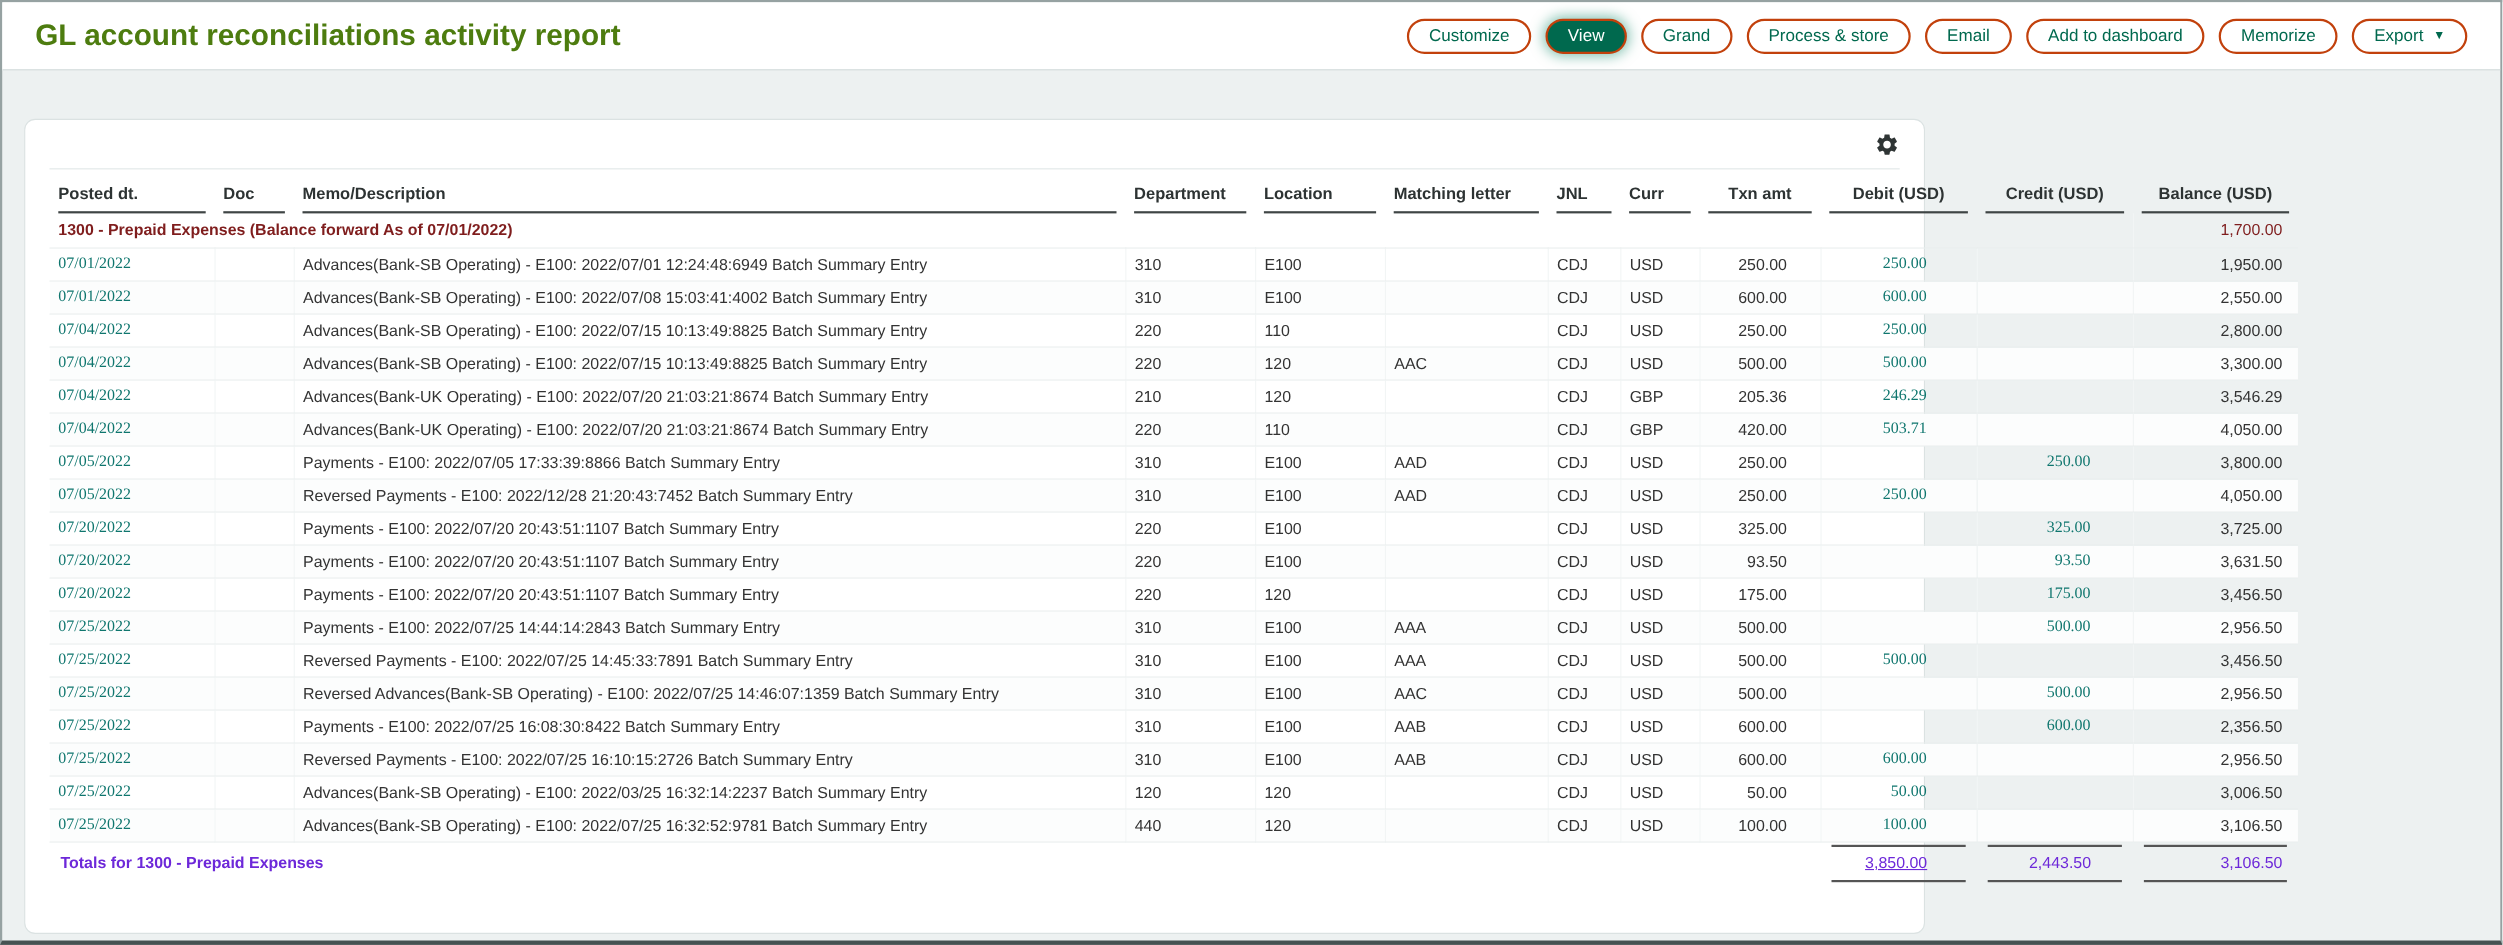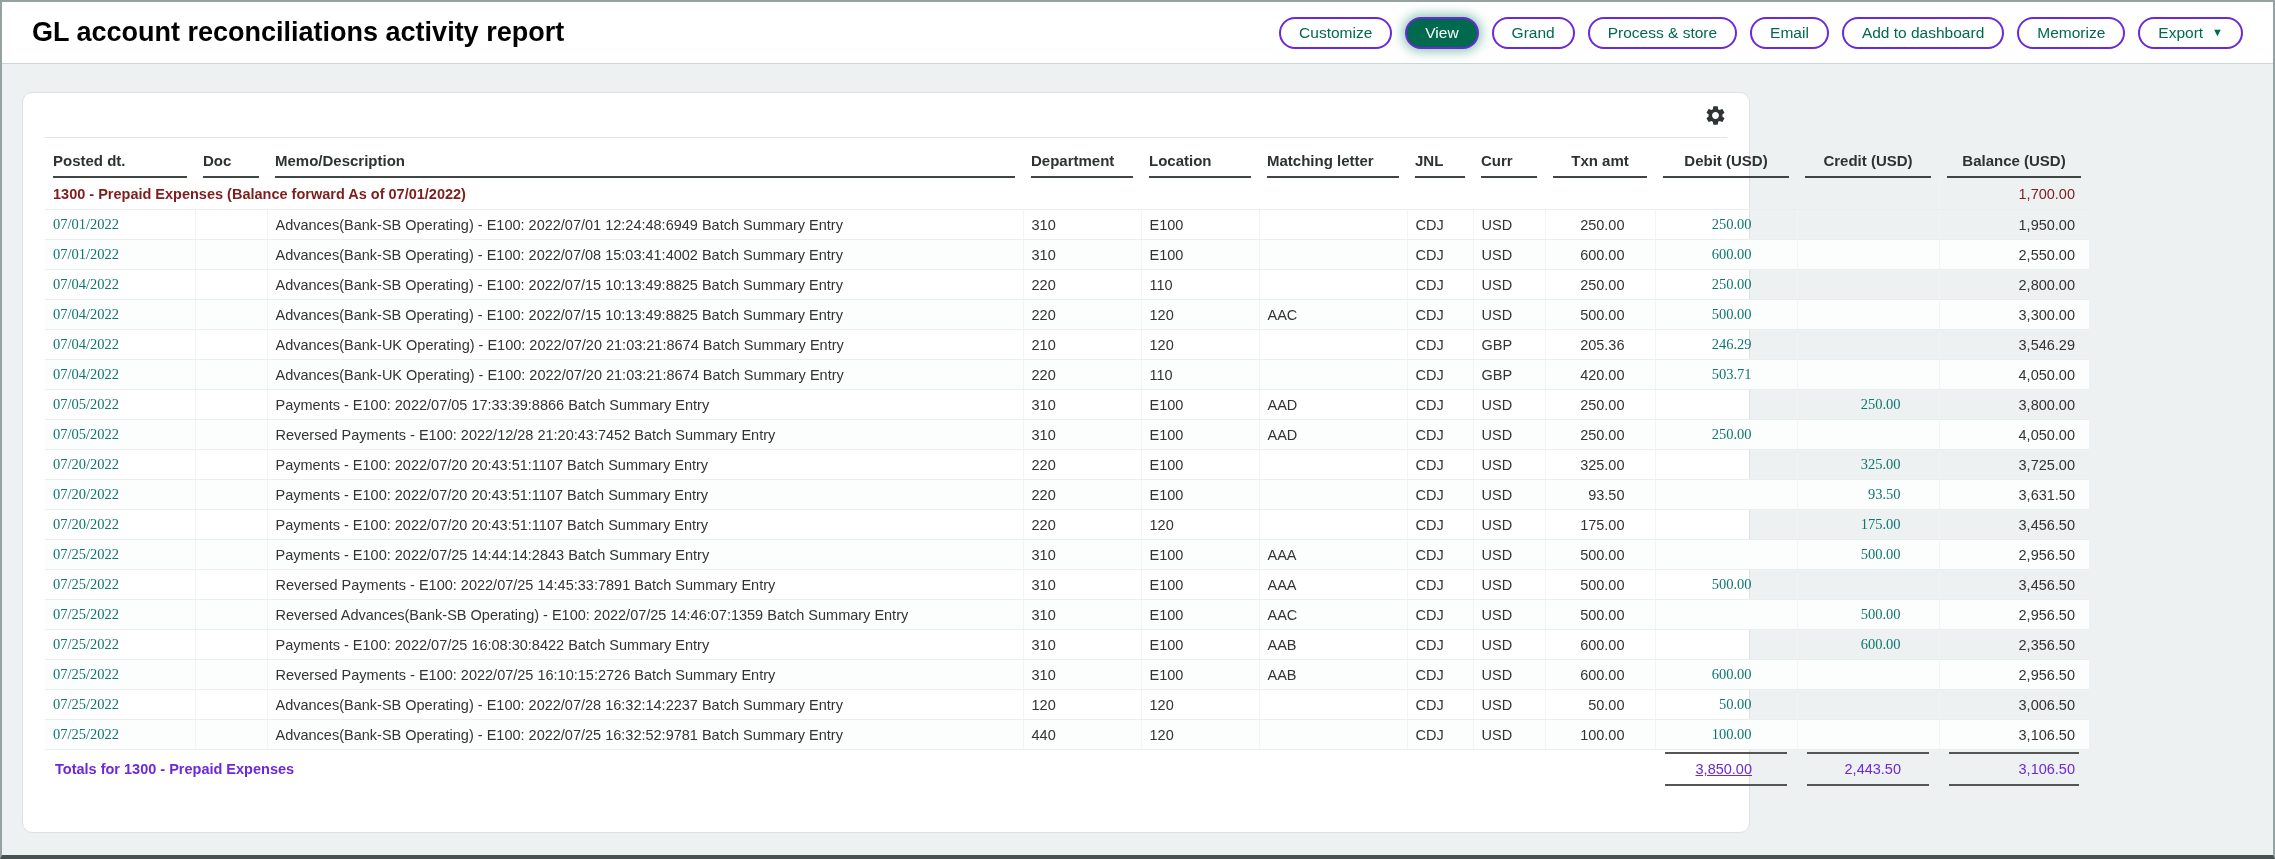--- a/index.html
+++ b/index.html
@@ -1,28 +1,28 @@
 <!DOCTYPE html>
 <html><head>
 <meta charset="utf-8">
 <style>
   html,body{margin:0;padding:0;background:#fff;font-family:"Liberation Sans",sans-serif;}
   .frame{width:2275px;height:859px;box-sizing:border-box;border:2px solid #96a2a2;border-bottom:4px solid #465252;background:#edf1f1;overflow:hidden;}
 
   
   .topbar{height:62px;background:#fff;border-bottom:1px solid #ccd6d6;display:flex;align-items:center;justify-content:space-between;padding:0 30px;box-sizing:border-box;}
-  .title{font-size:27px;font-weight:bold;color:#000000;white-space:nowrap;}
+  .title{font-size:27px;font-weight:bold;color:#4d7c0f;white-space:nowrap;}
   .actions{display:flex;gap:13px;align-items:center;}
-  .btn{height:32px;padding:0 18px;border:2px solid #6d28d9;border-radius:17px;background:#fff;color:#00694e;
+  .btn{height:32px;padding:0 18px;border:2px solid #c2410c;border-radius:17px;background:#fff;color:#00694e;
        font-size:15.5px;font-family:inherit;display:flex;align-items:center;gap:9px;cursor:pointer;white-space:nowrap;box-sizing:border-box;}
   .btn.primary{background:#00694e;color:#fff;box-shadow:0 0 12px 2px rgba(0,130,95,.5);}
   .caret{font-size:11px;line-height:1;}
 
   
-  .card{margin:28px 0 0 20px;width:1728px;height:741px;background:#fff;border:1px solid #dbe2e2;border-radius:10px;
+  .card{margin:44px 0 0 20px;width:1728px;height:741px;background:#fff;border:1px solid #dbe2e2;border-radius:10px;
         box-sizing:border-box;padding:0 22px;}
   .card-toolbar{height:44px;display:flex;justify-content:flex-end;align-items:center;border-bottom:1px solid #e0e7e7;}
   .gear{width:23px;height:23px;fill:#2f3535;cursor:pointer;display:block;}
 
   
   table{width:100%;border-collapse:collapse;table-layout:fixed;font-size:14.5px;color:#333;}
   col.w-posted{width:150px} col.w-doc{width:72px} col.w-memo{width:756px} col.w-department{width:118px}
   col.w-location{width:118px} col.w-matching{width:148px} col.w-jnl{width:66px} col.w-curr{width:72px}
   col.w-txn{width:110px} col.w-debit{width:142px} col.w-credit{width:142px} col.w-balance{width:150px}
 
@@ -375,21 +375,21 @@
             <td class="c-jnl">CDJ</td>
             <td class="c-curr">USD</td>
             <td class="c-txn">600.00</td>
             <td class="c-debit"><span class="link">600.00</span></td>
             <td class="c-credit"></td>
             <td class="c-balance">2,956.50</td>
           </tr>
           <tr>
             <td class="c-posted"><span class="link">07/25/2022</span></td>
             <td class="c-doc"></td>
-            <td class="c-memo">Advances(Bank-SB Operating) - E100: 2022/07/28 16:32:14:2237 Batch Summary Entry</td>
+            <td class="c-memo">Advances(Bank-SB Operating) - E100: 2022/03/25 16:32:14:2237 Batch Summary Entry</td>
             <td class="c-department">120</td>
             <td class="c-location">120</td>
             <td class="c-matching"></td>
             <td class="c-jnl">CDJ</td>
             <td class="c-curr">USD</td>
             <td class="c-txn">50.00</td>
             <td class="c-debit"><span class="link">50.00</span></td>
             <td class="c-credit"></td>
             <td class="c-balance">3,006.50</td>
           </tr>

